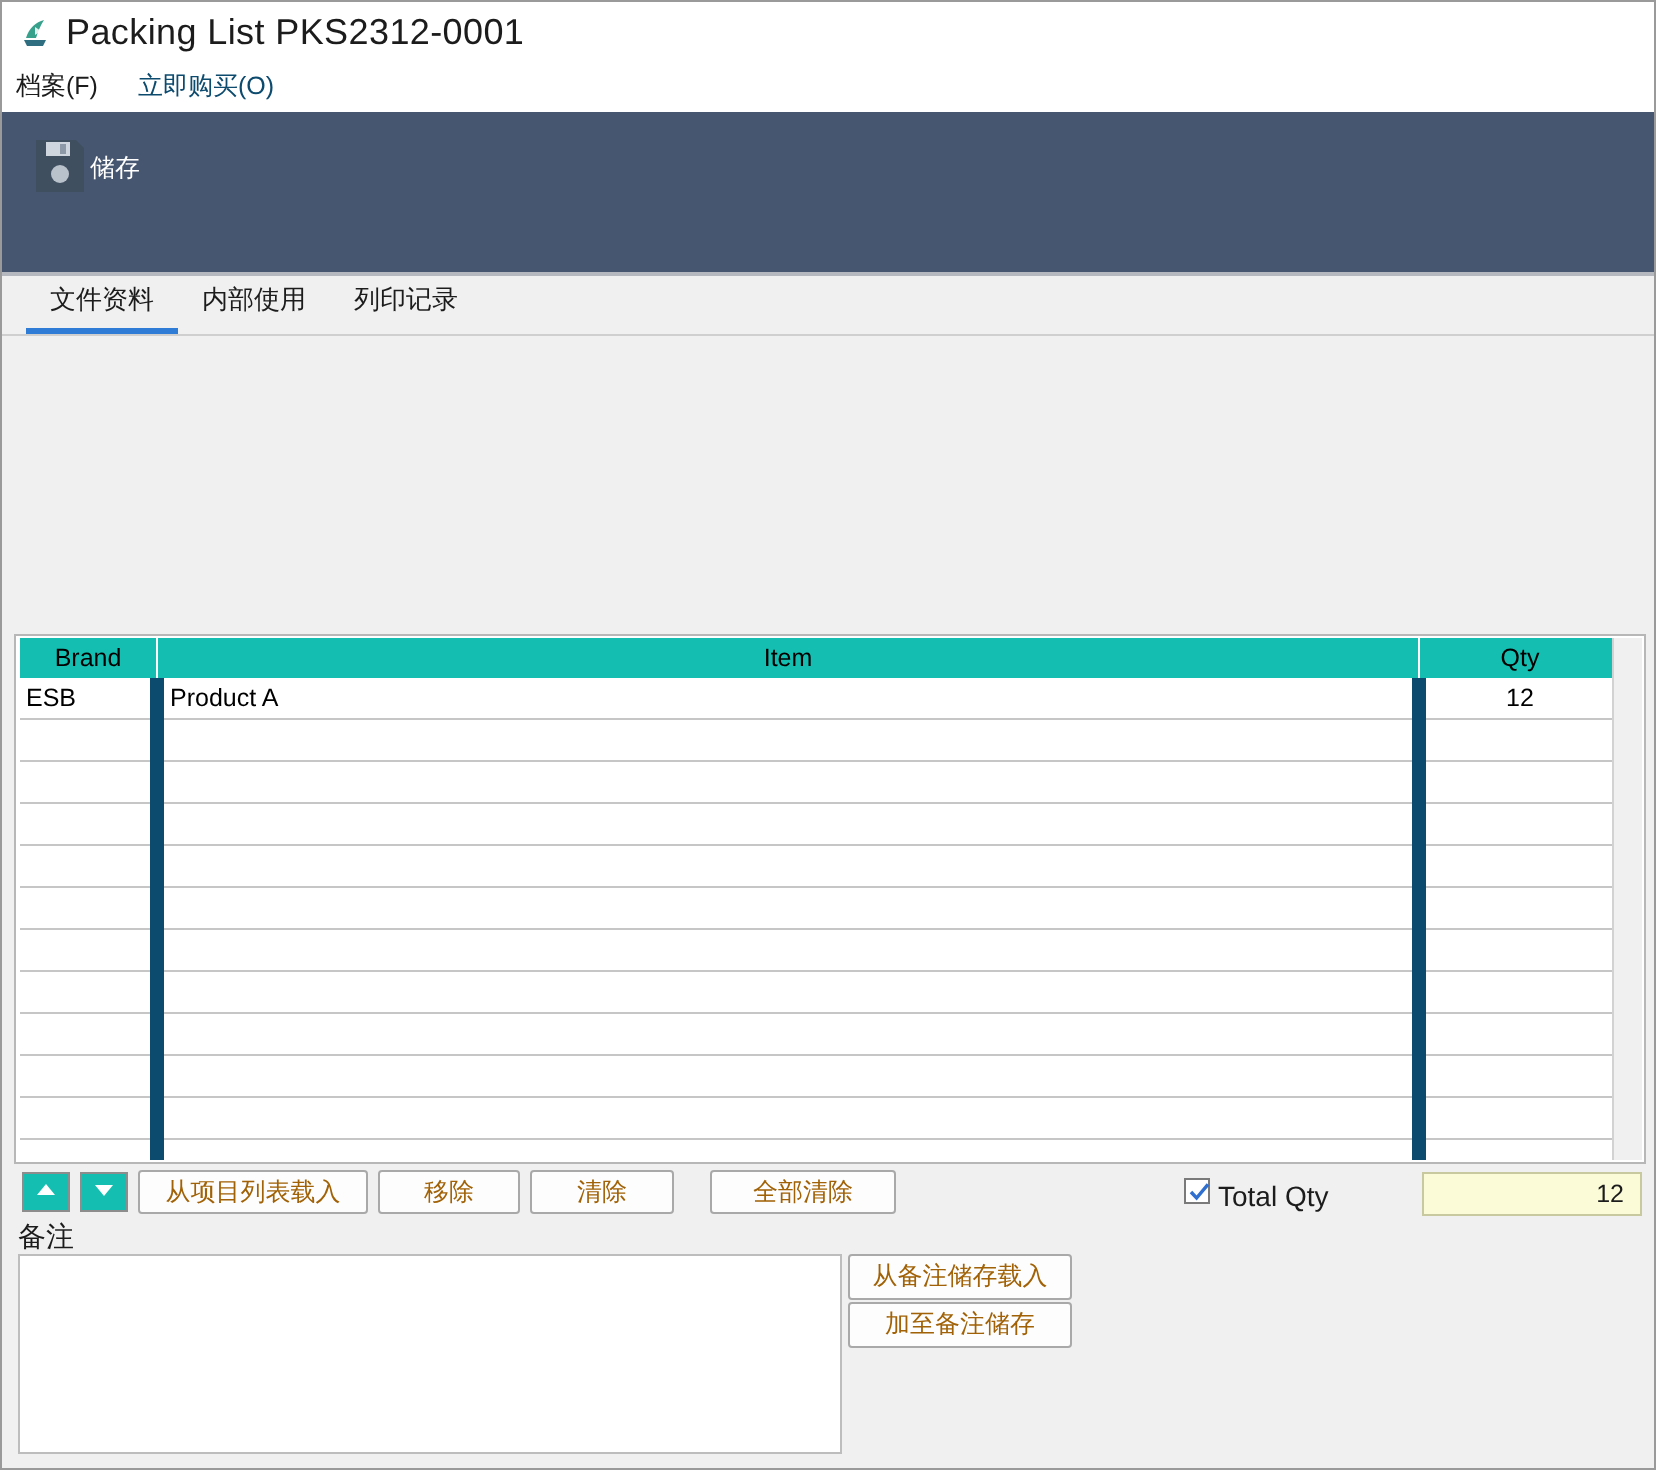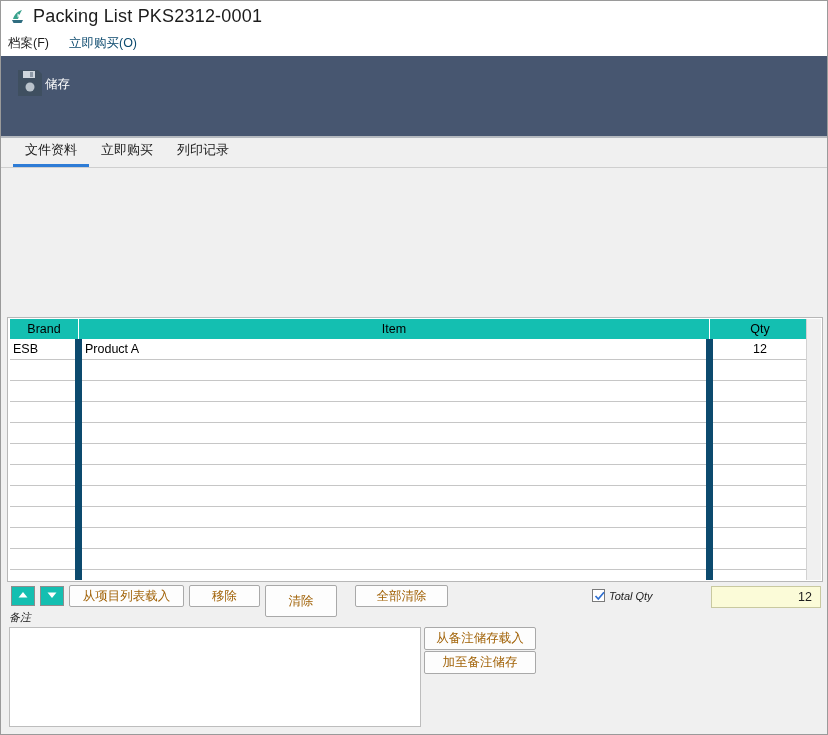--- a/index.html
+++ b/index.html
@@ -31,21 +31,21 @@
   .tb-lab{color:#ffffff;font-size:12.5px;margin-top:3px;}
 
   
   .tabs{height:29px;background:#f0f0f0;display:flex;align-items:flex-end;padding-left:12px;
         border-bottom:1px solid #cfcfcf;}
   .tab{padding:3px 12px 5px 12px;font-size:13px;color:#1c1c1c;cursor:default;border-bottom:3px solid transparent;}
   .tab.active{border-bottom:3px solid #2e7cd6;}
 
   
   .form{position:relative;height:131px;background:#f0f0f0;}
-  .lbl{position:absolute;font-size:11px;color:#1c1c1c;font-style:italic;}
+  .lbl{position:absolute;font-size:14px;color:#1c1c1c;}
   .fld{position:absolute;box-sizing:border-box;background:#fff;border:1px solid #c4c4c4;
        font-family:inherit;font-size:12.5px;color:#1c1c1c;padding:0 5px;line-height:20px;height:22px;}
   .fld.center{text-align:center;padding:0;}
   .btn{position:absolute;box-sizing:border-box;background:#fdfdfd;border:1px solid #a9a9a9;border-radius:2px;
        font-family:inherit;font-size:12.5px;color:#a16207;display:flex;align-items:center;justify-content:center;cursor:default;}
   .slash{position:absolute;font-size:12.5px;color:#333;}
   .calbtn{position:absolute;box-sizing:border-box;width:25px;height:24px;background:#fdfdfd;border:1px solid #a9a9a9;border-radius:3px;
           display:flex;align-items:center;justify-content:center;cursor:default;}
   .combo{position:absolute;box-sizing:border-box;height:23px;background:#fff;border:1px solid #6fa8e0;
          display:flex;align-items:center;padding:0 4px 0 6px;font-size:12.5px;color:#1c1c1c;cursor:default;}
@@ -109,21 +109,21 @@
         </svg>
       </span>
       <span class="tb-lab">储存</span>
     </div>
 
 
   </div>
 
   <div class="tabs">
     <div class="tab active">文件资料</div>
-    <div class="tab">立即购买</div>
+    <div class="tab">内部使用</div>
     <div class="tab">列印记录</div>
   </div>
 
   <div class="form">
 
     <span class="lbl" style="left:8px;top:168px;">#</span>
     <div class="fld" style="left:75px;top:163px;width:124px;">PKS2312-0001</div>
 
     <span class="lbl" style="left:8px;top:208px;">Date</span>
     <div class="fld center" style="left:75px;top:202px;width:59px;">2023</div>
@@ -266,21 +266,21 @@
   </div>
   <div class="arrbtn" style="left:39px;top:585px;">
     <span>
       <svg width="12" height="10" viewBox="0 0 12 10">
           <path d="M6 8 L1.5 2.5 L10.5 2.5 Z" fill="#ffffff"></path>
         </svg>
     </span>
   </div>
   <div class="btn" style="left:68px;top:584px;width:115px;height:22px;">从项目列表载入</div>
   <div class="btn" style="left:188px;top:584px;width:71px;height:22px;">移除</div>
-  <div class="btn" style="left:264px;top:584px;width:72px;height:32px;">清除</div>
+  <div class="btn" style="left:264px;top:584px;width:72px;height:22px;">清除</div>
   <div class="btn" style="left:354px;top:584px;width:93px;height:22px;">全部清除</div>
 
   <div class="chk" style="left:591px;top:588px;">
     <svg width="12" height="12" viewBox="0 0 12 12">
         <path d="M1.5 6 L4.3 9 L10 2.2" fill="none" stroke="#2f6fd0" stroke-width="1.7"></path>
       </svg>
   </div>
   <span class="lbl" style="left:608px;top:589px;color:#1c1c1c;">Total Qty</span>
   <div class="totalbox" style="left:710px;top:585px;width:110px;">12</div>
 

